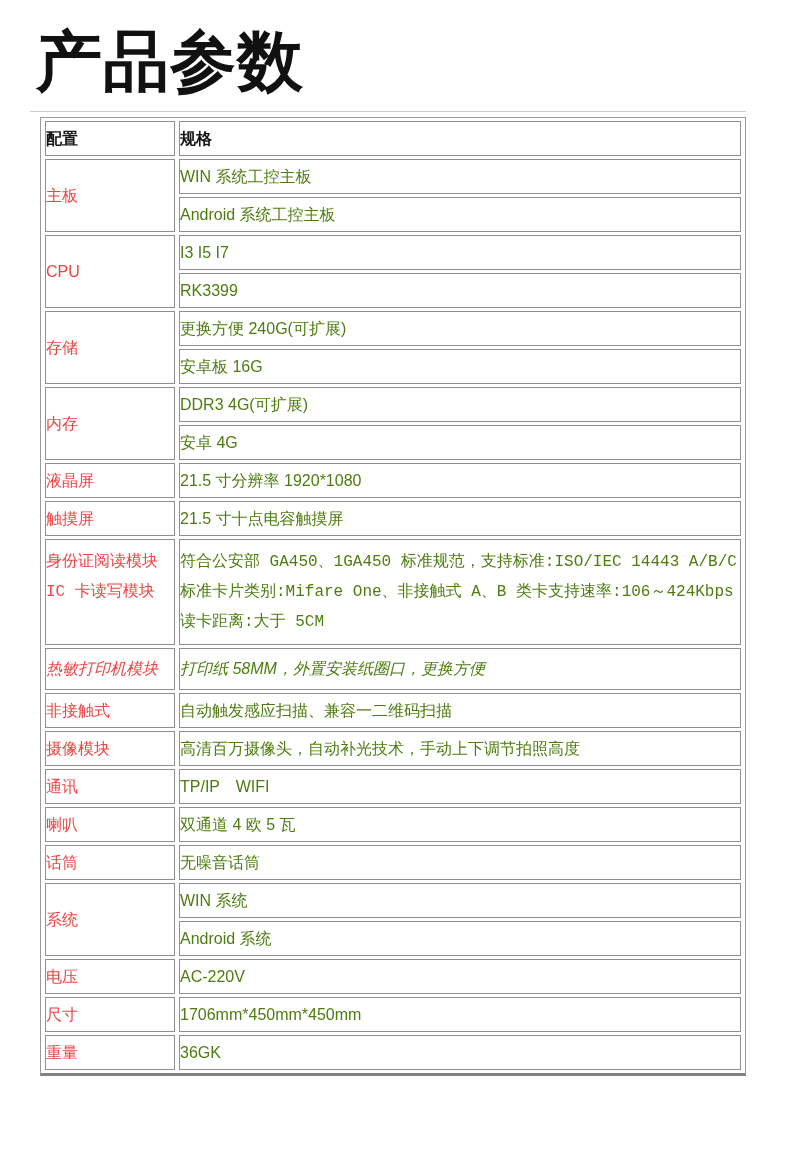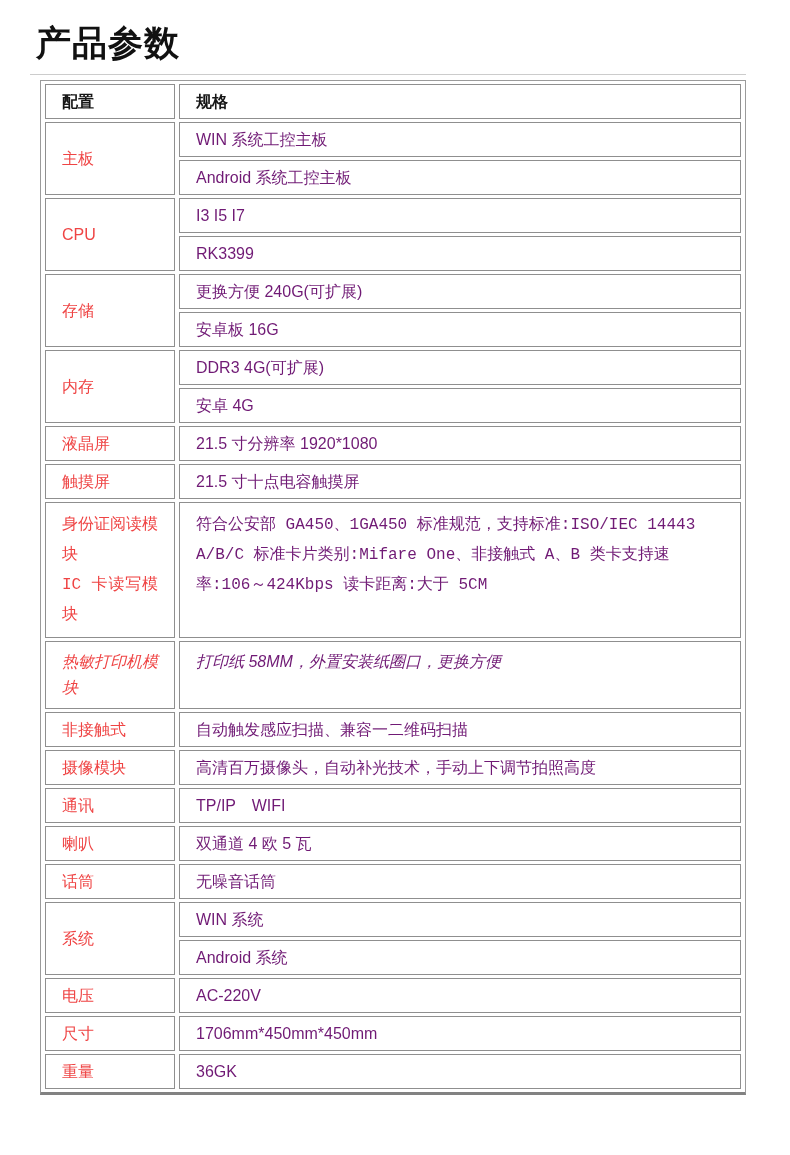--- a/index.html
+++ b/index.html
@@ -3,21 +3,21 @@
 <meta charset="utf-8">
 <style>
   html,body{margin:0;padding:0;background:#ffffff;}
   body{font-family:"Liberation Sans","DejaVu Sans",sans-serif;color:#1b1b1b;}
   .page{position:relative;width:790px;min-height:1155px;box-sizing:border-box;background:#ffffff;overflow:hidden;}
 
   h1.title{
     margin:22px 0 10px 36px;
     font-family:"DejaVu Serif","Liberation Serif",serif;
     font-weight:700;
-    font-size:35px;
+    font-size:66px;
     line-height:1.2;
     letter-spacing:1px;
     color:#111111;
   }
 
   hr.rule{
     border:none;
     border-top:1px solid #cccccc;
     margin:0 44px 5px 30px;
     height:0;
@@ -33,30 +33,30 @@
     border-bottom:3px solid #828282;
     background:#ffffff;
   }
   col.c1{width:130px;}
 
   table.spec th, table.spec td{
     border:1px solid #8f8f8f;
     background:#ffffff;
     font-size:16px;
     line-height:19px;
-    padding:7px 16px;
+    padding:7px 0;
     vertical-align:middle;
     text-align:left;
     overflow:hidden;
     word-break:break-word;
   }
   table.spec th{font-weight:700;color:#161616;}
 
   td.lbl{padding-right:26px;color:#ef4444;}
-  td.val{color:#701a75;margin-top:11px;}
+  td.val{color:#4d7c0f;margin-top:11px;}
 
   
   tr.row-id td{vertical-align:top;font-family:Liberation Mono, monospace;}
   tr.row-id td.val{line-height:30px;}
   tr.row-id td.lbl div{line-height:30px;text-align:justify;text-justify:inter-character;}
 
   tr.row-printer td{vertical-align:top;}
   tr.row-printer td.val{line-height:26px;font-style:italic;}
   tr.row-printer td.lbl{line-height:26px;text-align:justify;text-justify:inter-character;font-style:italic;}
 </style>

